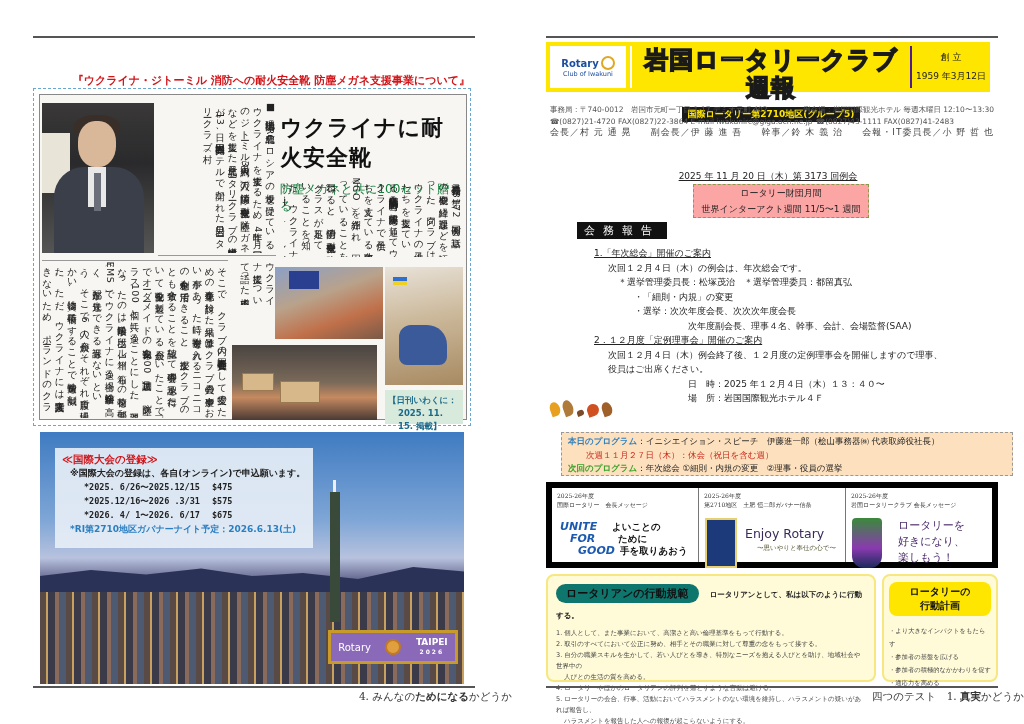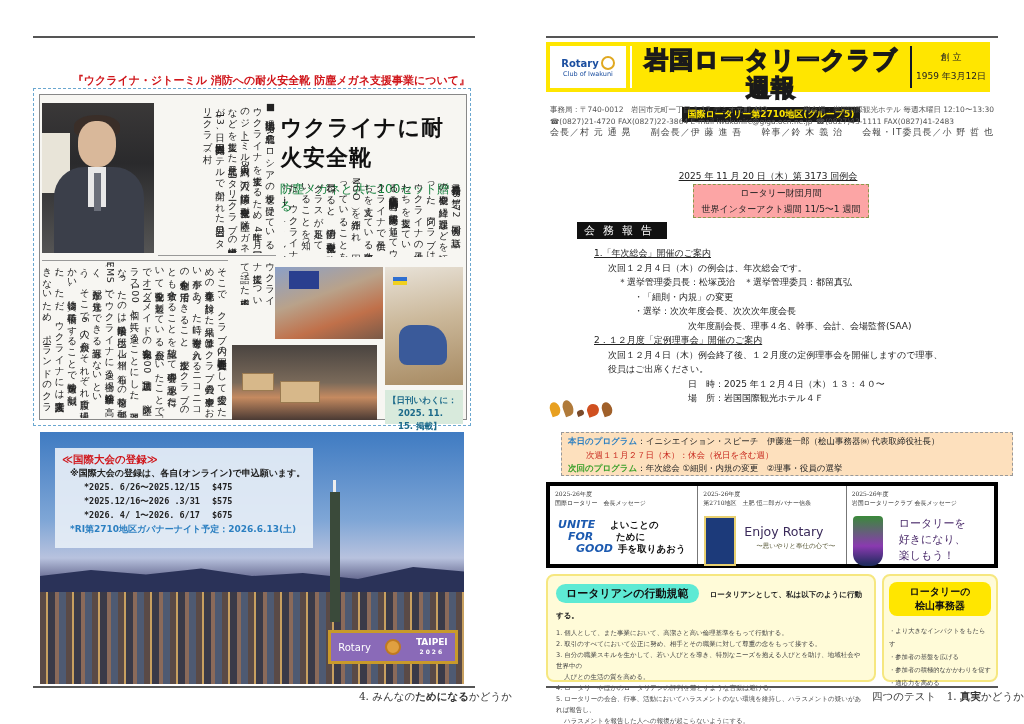--- a/index.html
+++ b/index.html
@@ -53,53 +53,53 @@
 .taipei-badge .tp{font-size:9px;font-weight:bold;text-align:center;line-height:9px}
 .taipei-badge .tp small{font-size:6px;letter-spacing:2px;display:block}
 .footer{position:absolute;top:690px;width:100%;text-align:right;font-family:"DejaVu Serif",serif;font-size:10.5px;color:#333}
 .footer b{font-weight:bold}
 
 .masthead{position:absolute;top:42px;left:34px;width:444px;height:50px;background:#ffe600;display:flex;padding:4px}
 .logo-box{width:76px;height:42px;background:#fff;display:flex;flex-direction:column;align-items:center;justify-content:center;font-size:9px}
 .logo-box .r{color:#1c4fa0;font-weight:bold;font-size:10px;display:flex;align-items:center;gap:2px}
 .logo-box .r .wh{width:14px;height:14px;border-radius:50%;border:2px solid #e0a820;display:inline-block}
 .logo-box .c{color:#1c4fa0;font-size:6.5px}
-.title-box{flex:1;text-align:center;border-left:2px solid #fff;border-right:2px solid #0f172a;margin:0 4px}
+.title-box{flex:1;text-align:center;border-left:2px solid #fff;border-right:2px solid #4c1d95;margin:0 4px}
 .title-main{font-size:24px;font-weight:bold;color:#fff;-webkit-text-stroke:1.5px #1a1a1a;letter-spacing:1px;line-height:28px}
 .title-sub{display:inline-block;background:#1a1a1a;color:#ffe600;font-size:9px;font-weight:bold;padding:1px 6px;margin-top:1px}
 .est-box{width:70px;text-align:center;font-size:9px;color:#222;display:flex;flex-direction:column;justify-content:center;gap:6px}
 .info{position:absolute;top:104px;left:38px;width:444px;font-size:7.5px;color:#555;line-height:11.5px}
 .info .row{display:flex;justify-content:space-between}
 .info .officers{font-size:9px;color:#444;letter-spacing:1px}
 .meeting-date{position:absolute;top:170px;left:0;width:512px;text-align:center;font-size:9px;text-decoration:underline;color:#222}
 .month-box{position:absolute;top:184px;left:181px;width:176px;height:34px;background:#fca5a5;border:1px dashed #8a9a4a;text-align:center;font-size:9px;line-height:16px;color:#222}
 .section-tag{position:absolute;top:222px;left:65px;width:90px;height:17px;background:#111;color:#fff;font-size:11px;letter-spacing:8px;text-align:center;line-height:17px}
 .body-text{position:absolute;top:246px;left:82px;width:420px;font-size:9px;line-height:14.5px;color:#222}
 .body-text .h{text-decoration:underline}
 .i1{padding-left:14px}.i2{padding-left:24px}.i3{padding-left:40px}.i4{padding-left:94px}.i5{padding-left:94px}
 .leaves{position:absolute;top:398px;left:38px;width:62px;height:18px;display:flex;gap:3px;align-items:flex-end}
 .leaves span{display:inline-block;border-radius:50% 50% 50% 0;transform:rotate(-20deg)}
 .program{position:absolute;top:432px;left:49px;width:452px;height:44px;background:#fde0bd;border:1px dashed #999;padding:2px 6px;font-size:8.5px;line-height:13.5px}
 .program .lbl-blue{color:#2b7fc1;font-weight:bold}
 .program .red{color:#c8281e;padding-left:18px}
 .program .lbl-green{color:#3aa02a;font-weight:bold}
-.msgs{position:absolute;top:482px;left:34px;width:452px;height:86px;border:4px solid #000000;display:flex}
+.msgs{position:absolute;top:482px;left:34px;width:452px;height:86px;border:6px solid #000000;display:flex}
 .msg{flex:1;border-right:1px solid #777;padding:3px 5px;position:relative}
 .msg:last-child{border-right:none}
 .msg .cap{font-family:"DejaVu Serif",serif;font-size:6px;line-height:9px;color:#333}
 .unite{position:absolute;left:8px;top:33px;font-weight:bold;font-style:italic;color:#1c5ab0;font-size:11px;line-height:12px}
 .unite .l2{padding-left:10px}.unite .l3{padding-left:18px}
 .unite-jp{position:absolute;left:60px;top:33px;font-weight:bold;font-size:9.5px;line-height:12px;color:#111}
 .gov-badge{position:absolute;left:6px;top:30px;width:32px;height:50px;background:#1c3a7a;border:2px solid #e8d070}
 .enjoy{position:absolute;left:46px;top:38px;font-size:12.5px;color:#3a2a5a}
 .enjoy-sub{position:absolute;left:58px;top:56px;font-size:6.5px;color:#553}
 .club-badge{position:absolute;left:6px;top:30px;width:30px;height:50px;background:linear-gradient(180deg,#3a8a3a,#8a3ab0 60%,#1a2a5a);border-radius:4px 4px 12px 12px}
 .club-msg{position:absolute;left:52px;top:30px;font-size:11px;line-height:16px;color:#4a2a6a}
 .code-box{position:absolute;top:574px;left:34px;width:330px;height:108px;background:#fffbd8;border:2px solid #f6e780;border-radius:8px;padding:6px 8px}
-.code-title{display:inline-block;background:#5eead4;border-radius:12px;padding:2px 10px;font-weight:bold;font-size:11px;color:#111}
+.code-title{display:inline-block;background:#0f766e;border-radius:12px;padding:2px 10px;font-weight:bold;font-size:11px;color:#111}
 .code-lead{font-size:7.5px;font-weight:bold;margin-left:6px}
 .code-list{margin-top:6px;font-size:6.5px;line-height:11px;color:#444}
 .code-list .c{padding-left:8px}
 .plan-box{position:absolute;top:574px;left:370px;width:116px;height:108px;background:#fffbd8;border:2px solid #f6e780;border-radius:8px;padding:6px 5px}
 .plan-title{background:#ffe600;border-radius:8px;text-align:center;font-weight:bold;font-size:10px;line-height:14px;padding:3px 0;color:#111}
 .plan-list{margin-top:8px;font-size:6.3px;line-height:13px;color:#444}
 </style>
 </head>
 <body>
 
@@ -291,21 +291,21 @@
       <div>3. 自分の職業スキルを生かして、若い人びとを導き、特別なニーズを抱える人びとを助け、地域社会や世界中の</div>
       <div class="c">人びとの生活の質を高める。</div>
       <div>4. ロータリーやほかのロータリアンの評判を落とすような言動は避ける。</div>
       <div>5. ロータリーの会合、行事、活動においてハラスメントのない環境を維持し、ハラスメントの疑いがあれば報告し、</div>
       <div class="c">ハラスメントを報告した人への報復が起こらないようにする。</div>
     </div>
   </div>
   <div class="plan-box">
     <div class="plan-title">
       <div>ロータリーの</div>
-      <div>桧山事務器</div>
+      <div>行動計画</div>
     </div>
     <div class="plan-list">
       <div>・より大きなインパクトをもたらす</div>
       <div>・参加者の基盤を広げる</div>
       <div>・参加者の積極的なかかわりを促す</div>
       <div>・適応力を高める</div>
     </div>
   </div>
   <div class="rule" style="top:686px;left:34px;width:452px"></div>
   <div class="footer">

